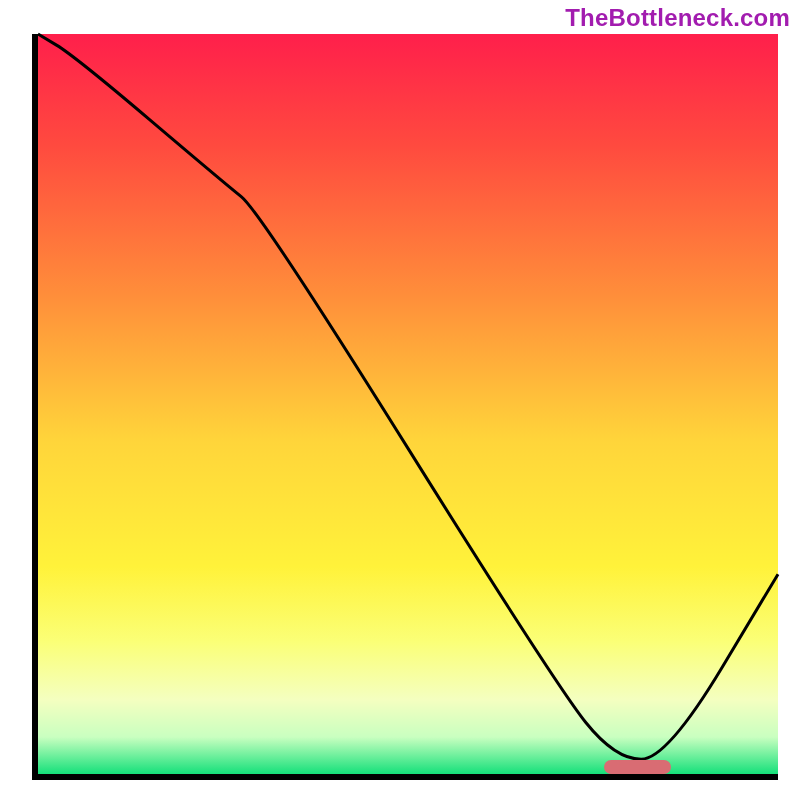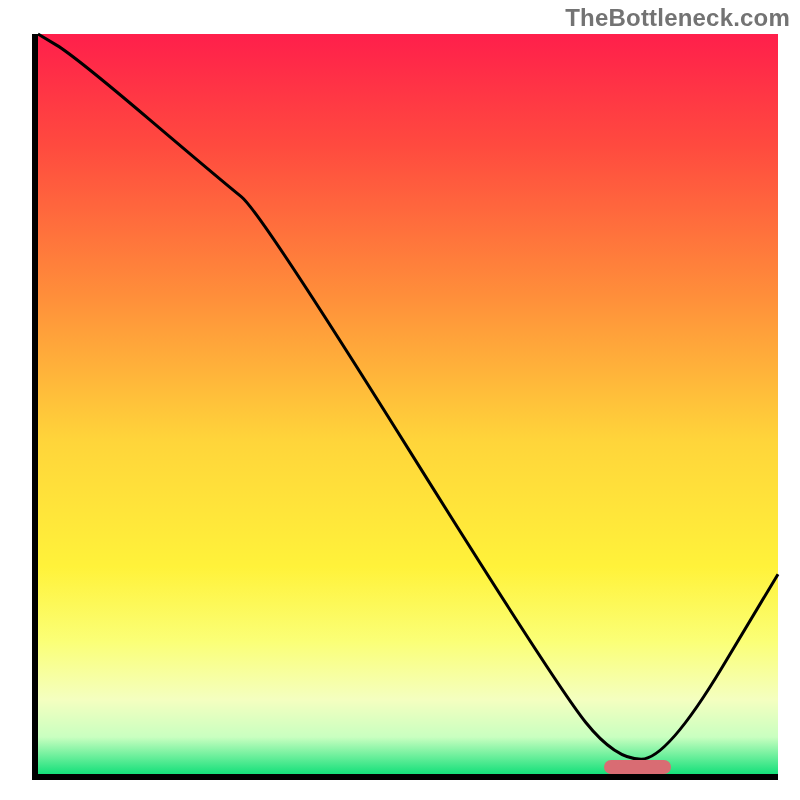--- a/index.html
+++ b/index.html
@@ -10,21 +10,21 @@
     height: 800px;
     background: #fff;
   }
   .watermark {
     position: absolute;
     top: 4px;
     right: 10px;
     font-family: Arial, Helvetica, sans-serif;
     font-size: 24px;
     font-weight: 600;
-    color: #737373;
+    color: #a21caf;
     letter-spacing: 0.2px;
   }
   .plotbox {
     position: absolute;
     left: 32px;
     top: 34px;
     width: 746px;
     height: 746px;
     border-left: 6px solid #000;
     border-bottom: 6px solid #000;

